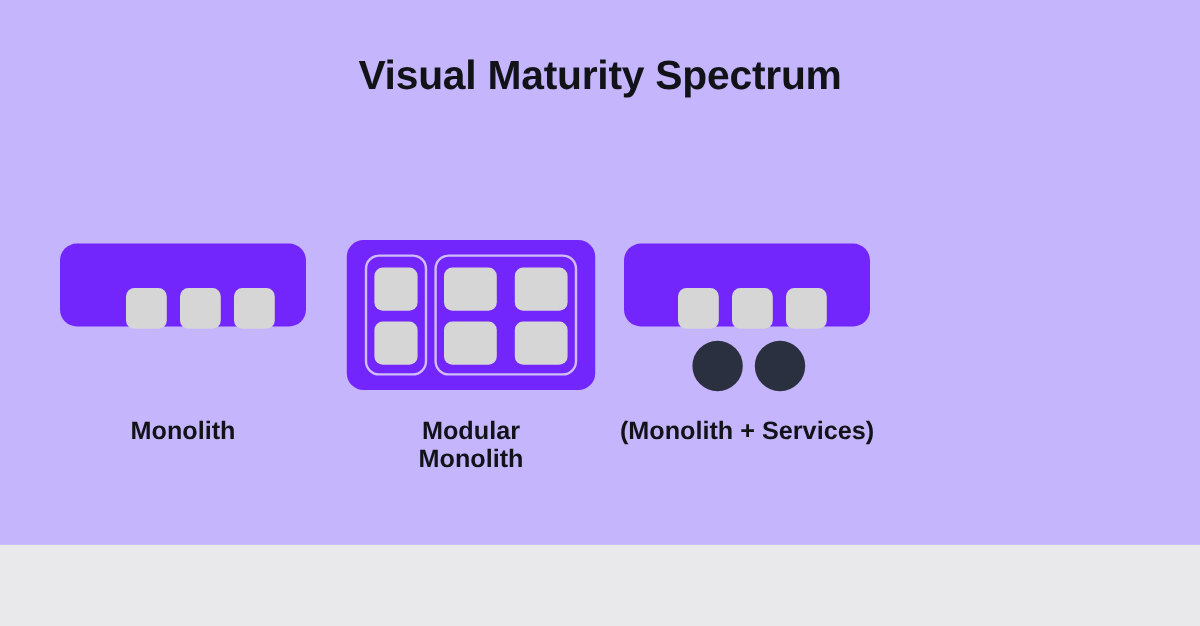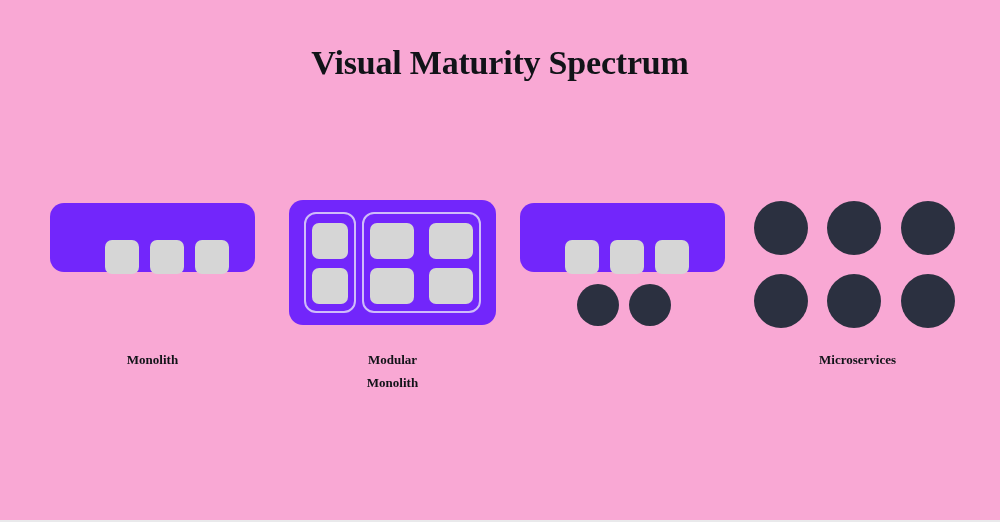--- a/index.html
+++ b/index.html
@@ -9,23 +9,22 @@
   body {
     width: 1000px;
     height: 522px;
     background: #e9e9eb;
     font-family: "Liberation Sans", sans-serif;
     overflow: hidden;
   }
   .canvas {
     position: relative;
     width: 1000px;
-    height: 520px;
-    background: #f9a8d4;
-    font-family: Liberation Serif, serif;
+    height: 454px;
+    background: #c4b5fd;
   }
   .title {
     position: absolute;
     top: 44px;
     left: 0;
     width: 1000px;
     text-align: center;
     font-size: 34px;
     font-weight: bold;
     color: #111318;
@@ -68,21 +67,21 @@
     position: absolute;
     background: #2b3040;
     border-radius: 50%;
   }
 
   .caption {
     position: absolute;
     left: 0;
     width: 100%;
     text-align: center;
-    font-size: 13px;
+    font-size: 21px;
     font-weight: bold;
     color: #111318;
     line-height: 23px;
   }
 
   
   #col-monolith { left: 20px; width: 265px; }
   #col-monolith .mono-block { left: 30px; top: 18px; width: 205px; height: 69px; }
   #col-monolith .c1 { left: 55px; top: 37px; width: 34px; height: 34px; }
   #col-monolith .c2 { left: 100px; top: 37px; width: 34px; height: 34px; }
@@ -160,29 +159,19 @@
 
     <div class="stage-col" id="col-hybrid">
       <div class="mono-block">
         <div class="cell c1"></div>
         <div class="cell c2"></div>
         <div class="cell c3"></div>
       </div>
       <div class="dot d1"></div>
       <div class="dot d2"></div>
       <div class="caption">
+        <div>(Monolith + Services)</div>
       </div>
     </div>
 
-    <div class="stage-col" id="col-micro">
-      <div class="dot s1"></div>
-      <div class="dot s2"></div>
-      <div class="dot s3"></div>
-      <div class="dot s4"></div>
-      <div class="dot s5"></div>
-      <div class="dot s6"></div>
-      <div class="caption">
-        <div>Microservices</div>
-      </div>
-    </div>
 
   </div>
 </div>
 
 </body></html>

